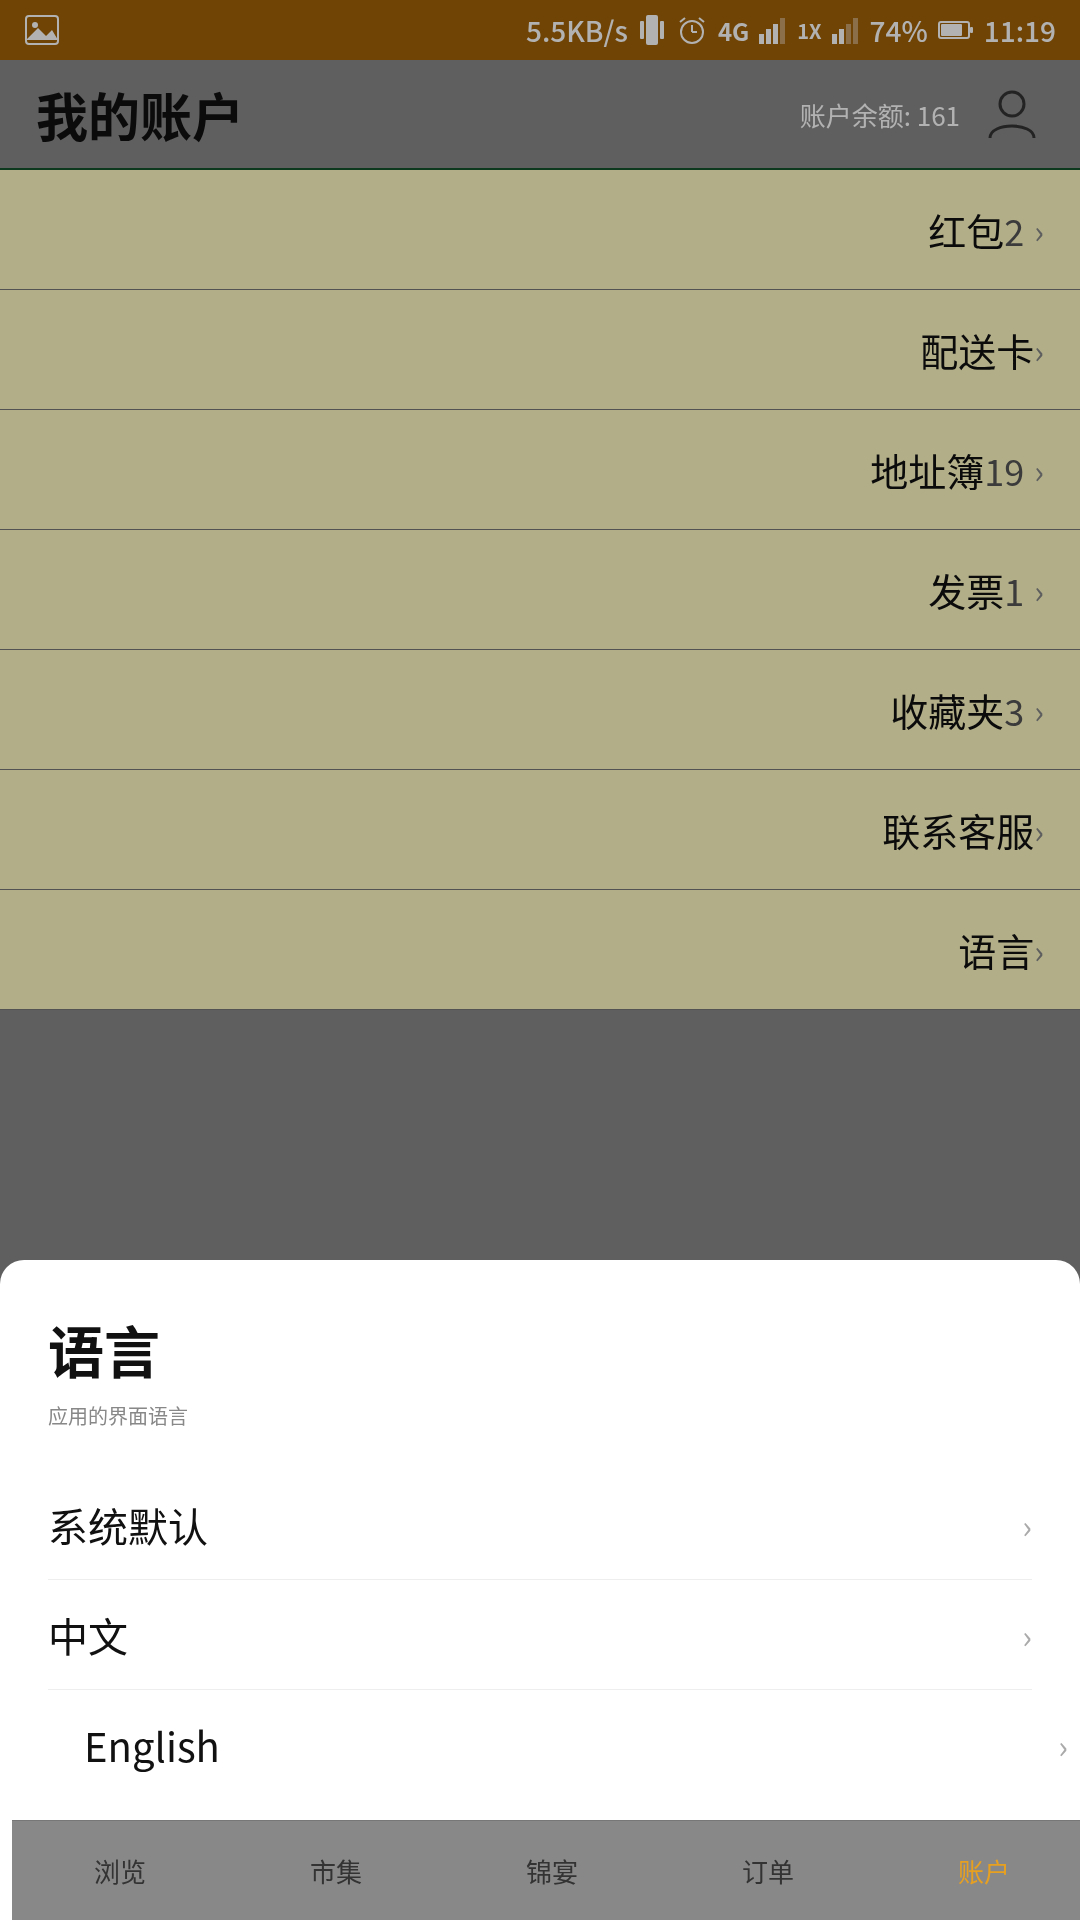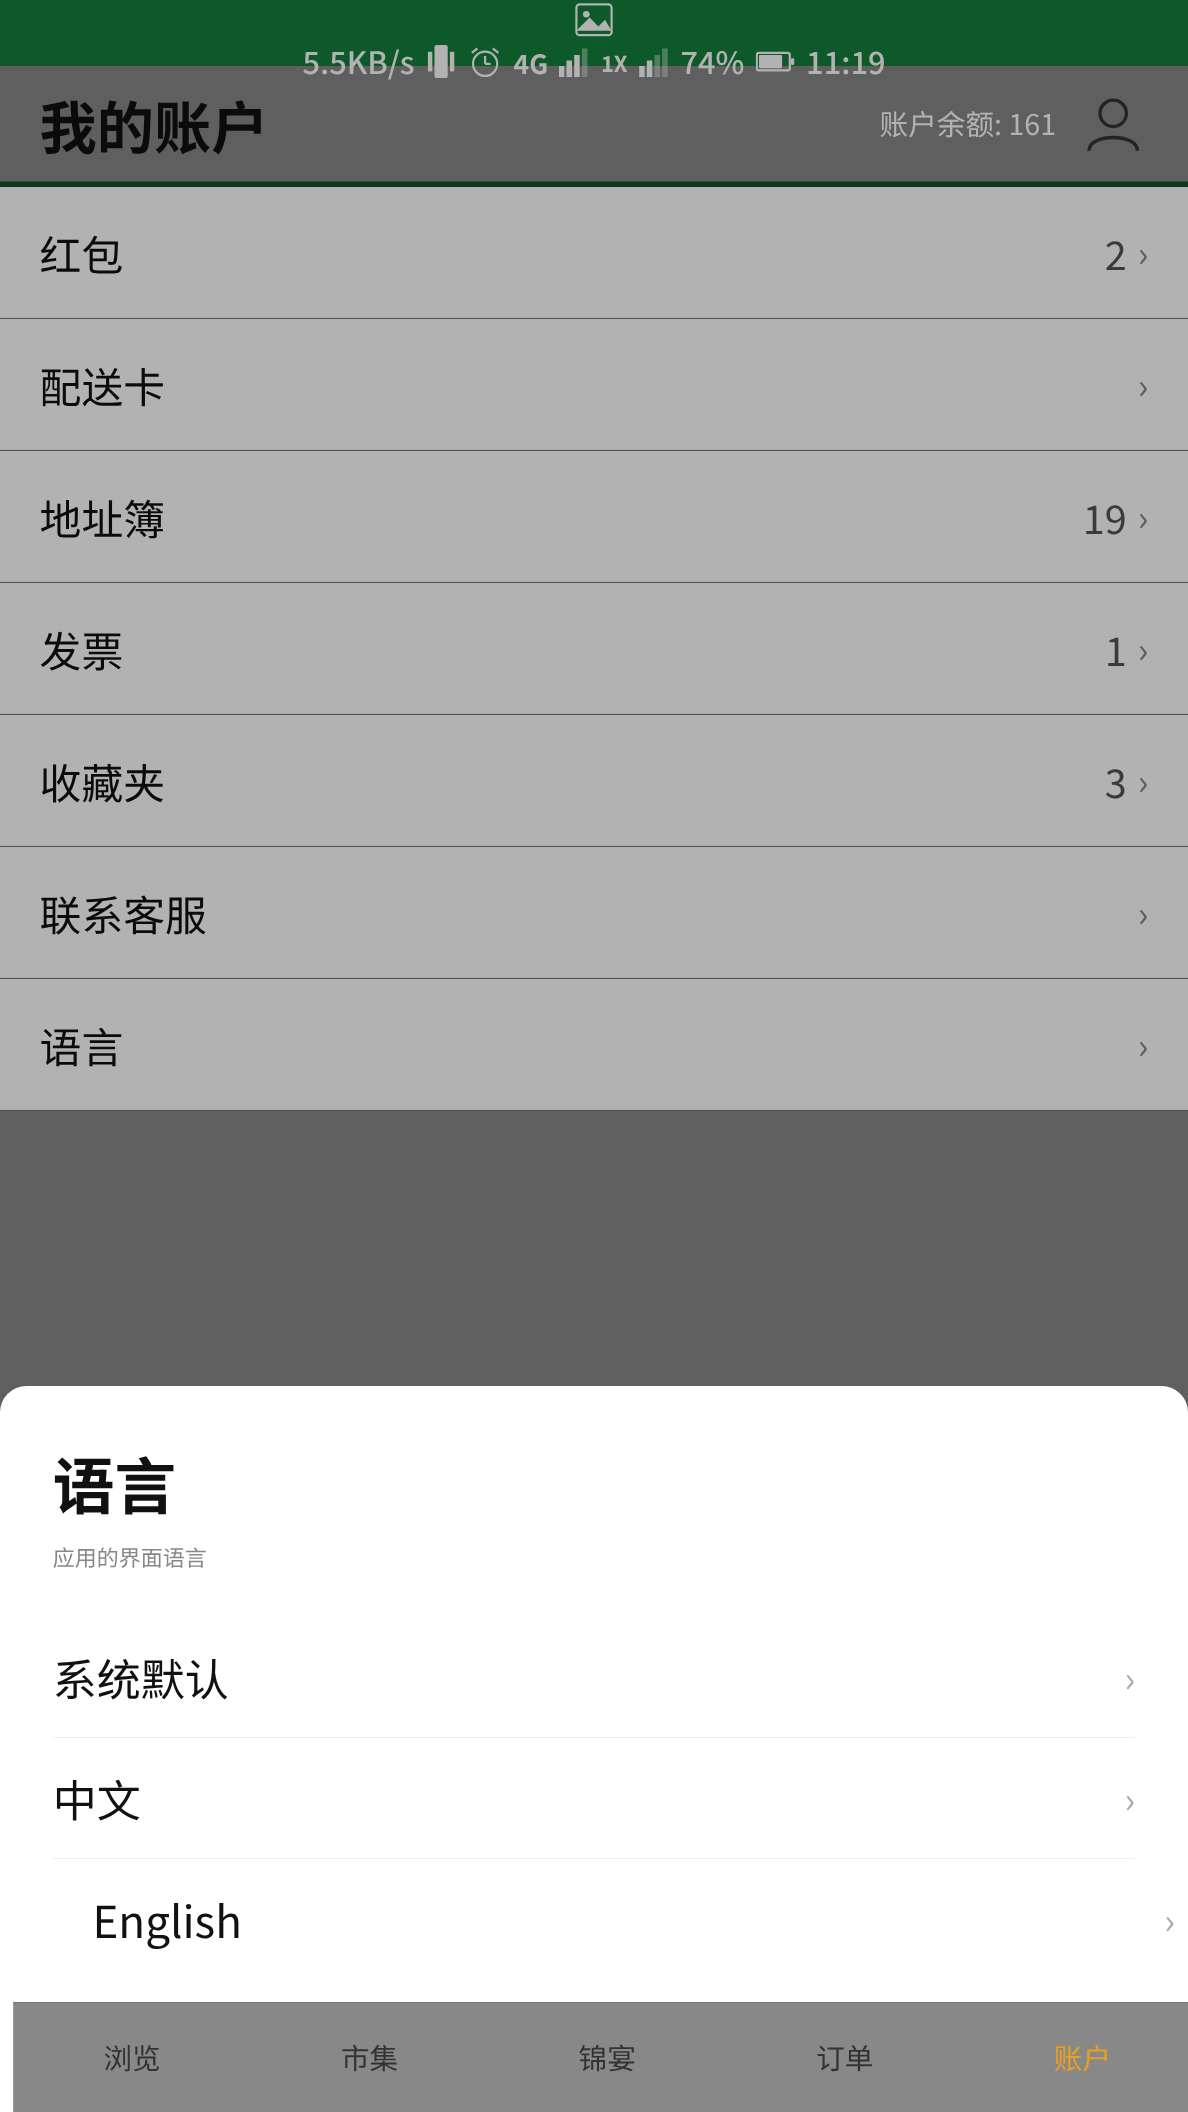--- a/index.html
+++ b/index.html
@@ -11,29 +11,28 @@
       background: #888;
       font-family: "PingFang SC", "Noto Sans CJK SC", "Microsoft YaHei", sans-serif;
       position: relative;
       overflow: hidden;
     }
 
     
     .status-bar {
       width: 100%;
       height: 60px;
-      background: #15803d;
+      background: #a16207;
       display: flex;
       align-items: center;
       justify-content: space-between;
       padding: 0 24px;
       color: #fff;
       font-size: 26px;
       font-weight: 500;
-      flex-direction: column;
     }
 
     .status-left {
       display: flex;
       align-items: center;
       gap: 8px;
     }
     .status-right {
       display: flex;
       align-items: center;
@@ -43,21 +42,21 @@
 
     
     .header {
       width: 100%;
       height: 110px;
       background: #888;
       display: flex;
       align-items: center;
       justify-content: space-between;
       padding: 0 36px;
-      border-bottom: 5px solid #14532d;
+      border-bottom: 2px solid #14532d;
     }
 
     .header-title {
       font-size: 52px;
       font-weight: bold;
       color: #111;
     }
 
     .header-right {
       display: flex;
@@ -80,24 +79,24 @@
 
     
     .menu-list {
       background: #888;
       width: 100%;
     }
 
     .menu-item {
       width: 100%;
       height: 120px;
-      background: #ffffff;
-      display: flex;
-      align-items: center;
-      justify-content: space-between;
+      background: #fef9c3;
+      display: flex;
+      align-items: center;
+      justify-content: flex-end;
       padding: 0 36px;
       border-bottom: 1px solid #777;
       cursor: pointer;
     }
 
     .menu-item-left {
       font-size: 38px;
       color: #111;
     }
 

